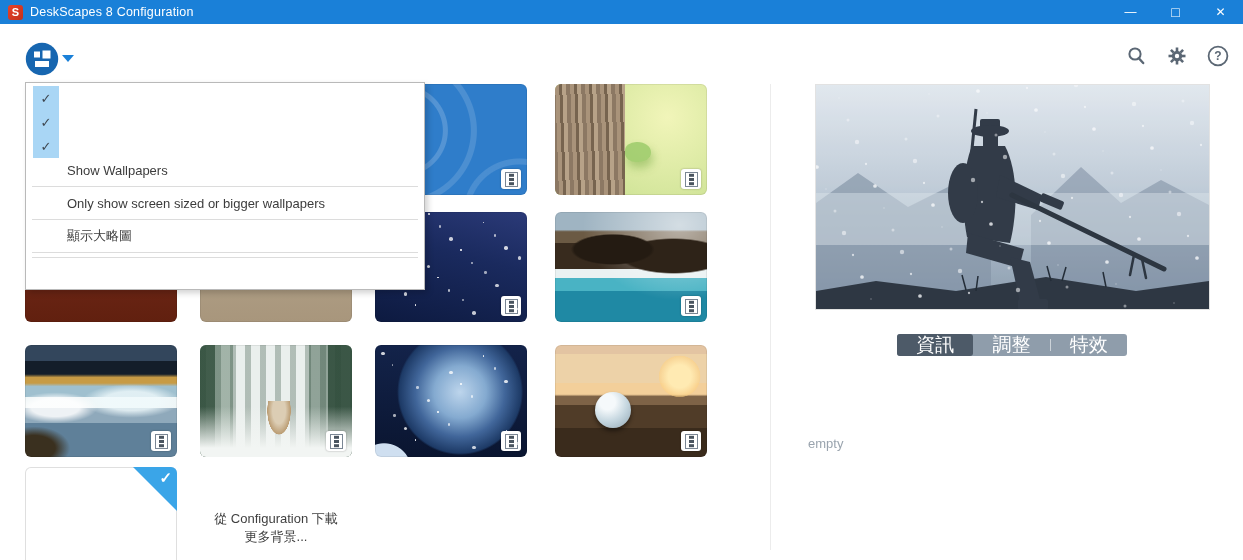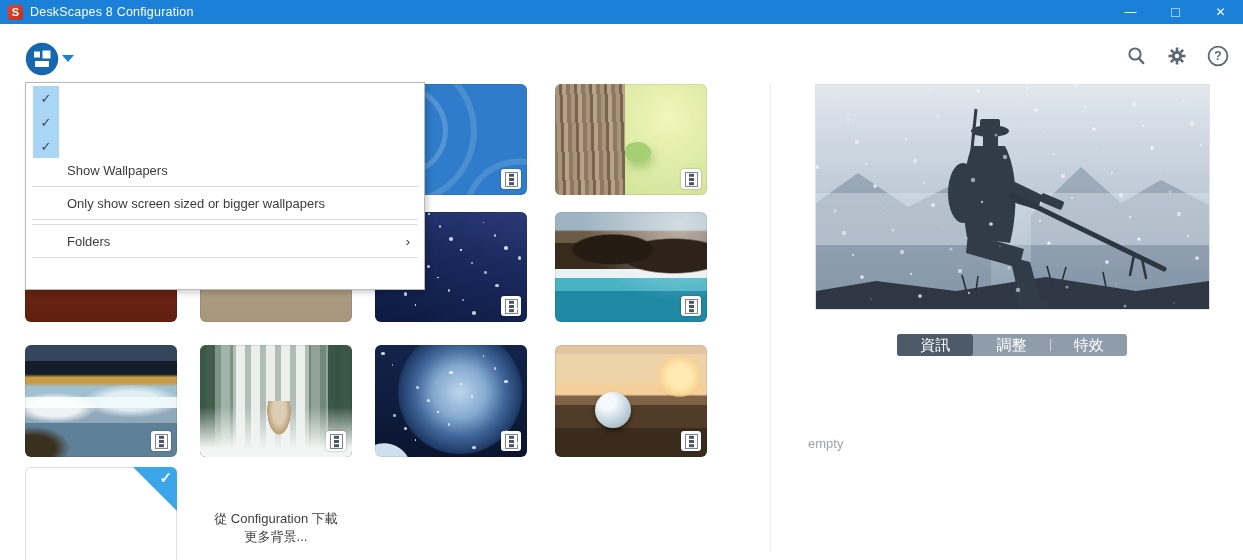--- a/index.html
+++ b/index.html
@@ -94,21 +94,21 @@
   .menu-label { margin-left:8px; flex:1; }
   .menu-sep { height:1px; background:#dcdcdc; margin:4px 6px; }
   .submenu-arrow { margin-right:14px; color:#3c3c3c; font-size:13px; }
   
   .panel-divider { position:absolute; left:770px; top:84px; width:1px; height:466px; background:#ececec; }
   .preview { position:absolute; left:815px; top:84px; width:395px; height:226px;
     border:1px solid #e2e2e2; overflow:hidden; background:#9fb0bf; }
   .preview svg { display:block; }
   .tabbar { position:absolute; left:897px; top:334px; width:230px; height:22px;
     background:#8f9dab; border-radius:3px; display:flex; align-items:center; }
-  .tab { flex:1; height:22px; line-height:22px; text-align:center; color:#fff; font-size:15px; cursor:pointer; }
+  .tab { flex:1; height:22px; line-height:22px; text-align:center; color:#fff; font-size:19px; cursor:pointer; }
   .tab.active { background:#4d5a68; border-radius:3px; }
   .tab-div { width:1px; height:12px; background:rgba(255,255,255,.55); }
   .panel-title { position:absolute; left:808px; top:376px; font-size:20px; color:#525f6b; }
   .panel-desc { position:absolute; left:808px; top:436px; font-size:13px; color:#9aa4ae; }
 </style>
 </head>
 <body>
 
 <div class="window">
 
@@ -307,26 +307,25 @@
     <div class="menu-item">
       <span class="gutter"></span>
       <span class="menu-label">Show Wallpapers</span>
     </div>
     <div class="menu-sep"></div>
     <div class="menu-item">
       <span class="gutter"></span>
       <span class="menu-label">Only show screen sized or bigger wallpapers</span>
     </div>
     <div class="menu-sep"></div>
+    <div class="menu-item">
+      <span class="gutter"></span>
+      <span class="menu-label">顯示大略圖</span>
+    </div>
     <div class="menu-sep"></div>
-    <div class="menu-item">
-      <span class="gutter"></span>
-      <span class="menu-label">Folders</span>
-      <span class="submenu-arrow">›</span>
-    </div>
     <div class="menu-sep"></div>
     <div class="menu-item">
       <span class="gutter"></span>
     </div>
   </div>
 
   <div class="panel-divider"></div>
 
   <div class="preview">
     <svg width="393" height="224" viewBox="0 0 393 224">

